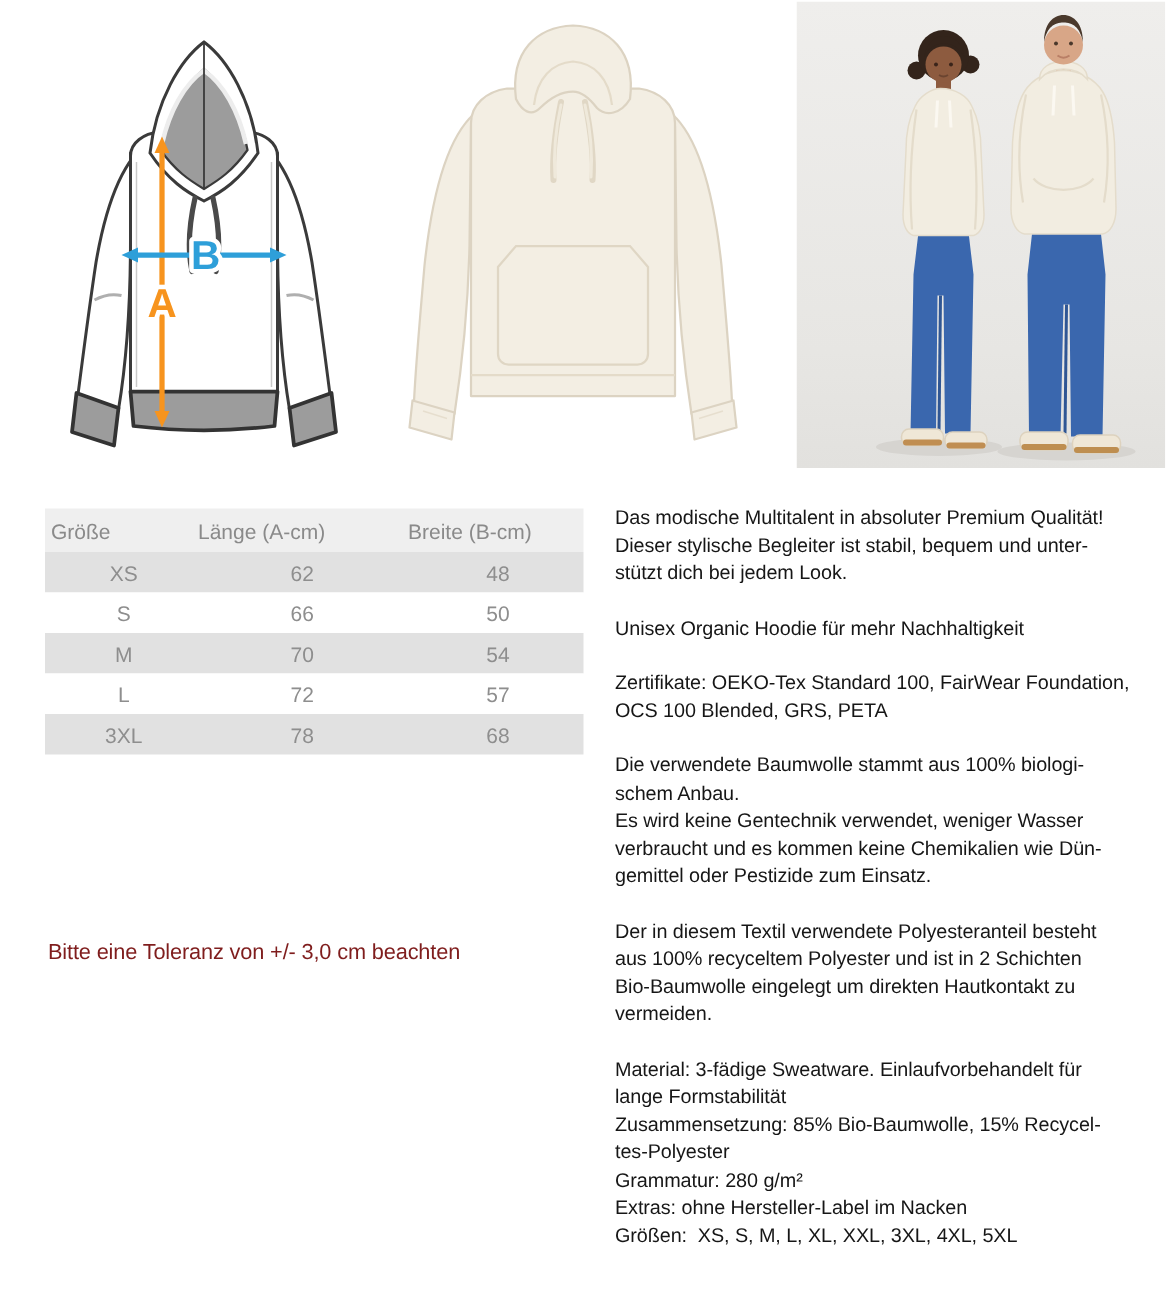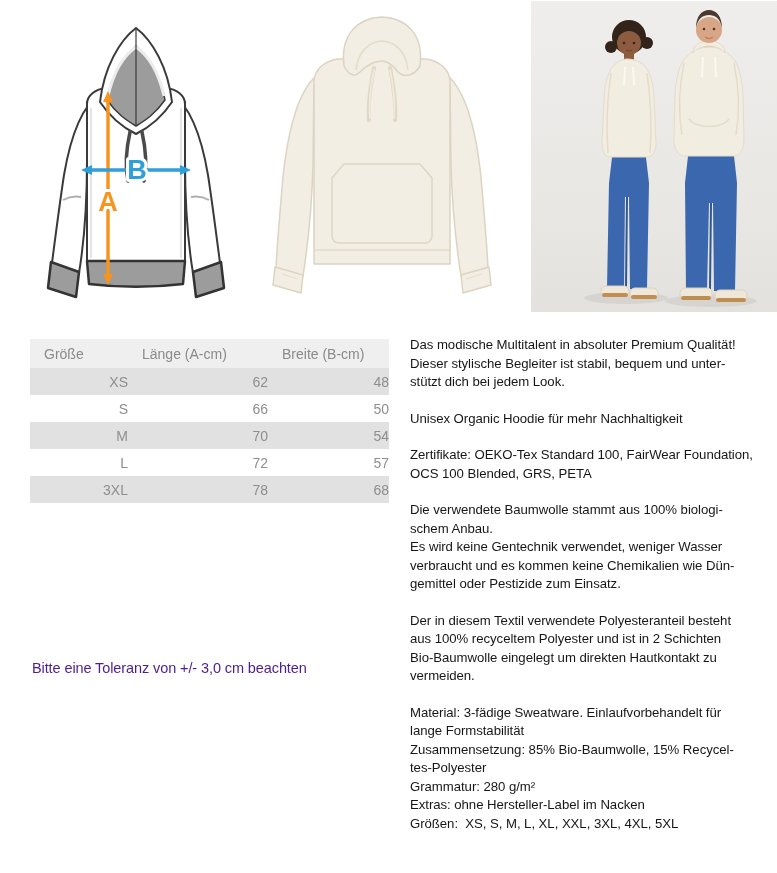--- a/index.html
+++ b/index.html
@@ -13,27 +13,27 @@
   .models-wrap    { position:absolute; left:531px; top:1px;  width:246px; height:311px; }
   .diagram-wrap svg, .product-wrap svg, .models-wrap svg { display:block; width:100%; height:100%; }
 
   .arrow-label { font-family:"Liberation Sans", sans-serif; font-weight:bold; font-size:27px;
                  paint-order:stroke; stroke:#ffffff; stroke-width:6px; stroke-linejoin:round; }
 
   
   .size-table { position:absolute; left:30px; top:339px; width:359px;
                 border-collapse:collapse; table-layout:fixed; font-size:14px; }
   .size-table col.c1 { width:98px; } .size-table col.c2 { width:140px; } .size-table col.c3 { width:121px; }
-  .size-table th { height:29px; font-weight:400; text-align:left; padding-left:14px;
+  .size-table th { height:29px; font-weight:400; text-align:left; padding-left:4px;
                    background:#EFEFEF; color:#8A8A8A; }
-  .size-table td { height:27px; text-align:right; padding-left:7px; color:#8E8E8E; }
+  .size-table td { height:27px; text-align:center; padding-left:7px; color:#8E8E8E; }
   .size-table tbody tr:nth-child(odd)  td { background:#E1E1E1; }
   .size-table tbody tr:nth-child(even) td { background:#FFFFFF; }
 
-  .tolerance { position:absolute; left:32px; top:627px; font-size:14.5px; color:#4c1d95; letter-spacing:-0.1px;margin-top:33px; }
+  .tolerance { position:absolute; left:32px; top:627px; font-size:14.5px; color:#7f1d1d; letter-spacing:-0.1px; }
 
   
   .description { position:absolute; left:410px; top:336px; width:375px;
                  font-size:13.2px; line-height:18.5px; color:#161616; letter-spacing:-0.05px; }
   .description p { margin:0 0 18px 0; white-space:pre; }
 </style>
 </head>
 <body>
 
 <div class="page">

